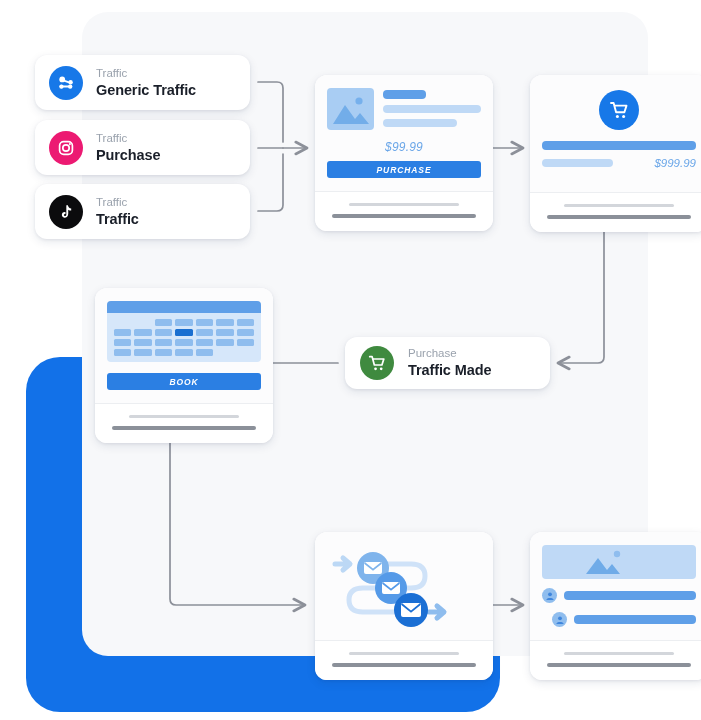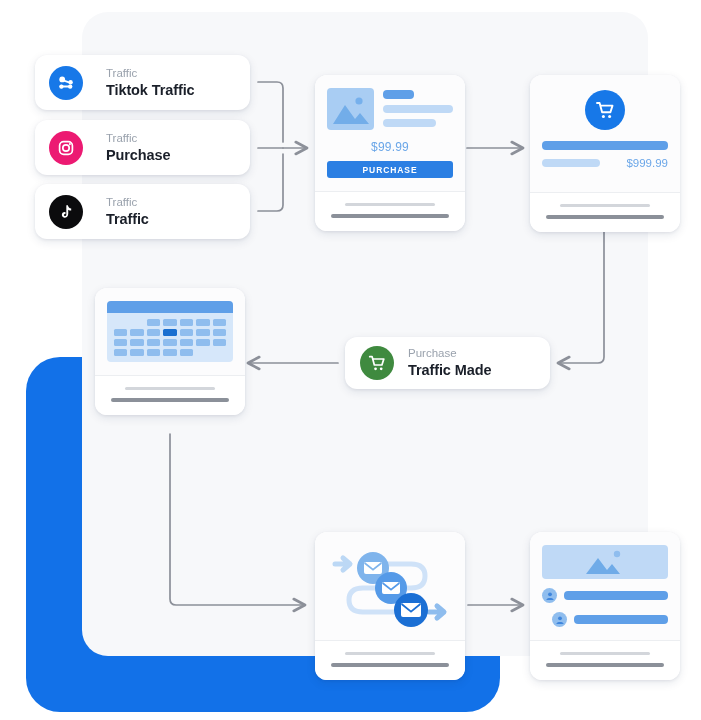--- a/index.html
+++ b/index.html
@@ -27,21 +27,21 @@
 
   
   .card{
     position:absolute;background:#ffffff;border-radius:12px;
     box-shadow:0 3px 10px rgba(23,43,77,.10), 0 1px 3px rgba(23,43,77,.08);
     overflow:hidden;
   }
 
   
   .traffic-card{
-    display:flex;align-items:center;gap:23px;
+    display:flex;align-items:center;gap:13px;
     width:215px;height:55px;padding:0 14px;box-sizing:border-box;
     border-radius:12px;
   }
   .traffic-text{display:flex;flex-direction:column;line-height:1.15;}
   .traffic-kicker{font-size:11.5px;color:#9aa2ad;margin-bottom:2px;}
   .traffic-title{font-size:14.5px;font-weight:bold;color:#1a1f29;letter-spacing:-.1px;}
   .t-icon{width:34px;height:34px;border-radius:50%;flex:0 0 34px;
           display:flex;align-items:center;justify-content:center;}
   .t-icon svg{display:block;}
   .ic-generic{background:#1778e8;}
@@ -50,21 +50,21 @@
 
   
   .node-card{
     display:flex;align-items:center;gap:14px;
     width:205px;height:52px;padding:0 15px;box-sizing:border-box;
   }
   .ic-node{width:34px;height:34px;border-radius:50%;flex:0 0 34px;background:#3f8a3f;
            display:flex;align-items:center;justify-content:center;}
 
   
-  .page-card{width:150px;}
+  .page-card{width:178px;font-style:italic;}
   .page-body{padding:13px 12px 13px 12px;background:#fcfcfd;}
   .page-foot{
     border-top:1px solid #eceef1;background:#ffffff;
     padding:11px 12px 13px 12px;display:flex;flex-direction:column;
     align-items:center;gap:8px;
   }
   .foot-line-a{height:3px;border-radius:2px;background:#d3d6db;width:72%;}
   .foot-line-b{height:4px;border-radius:2px;background:#8b9099;width:94%;}
 
   .btn{
@@ -152,21 +152,21 @@
           <circle cx="14.2" cy="13.6" r="2.2"></circle>
           <rect x="5.6" y="12.6" width="9" height="2" rx="1"></rect>
           <rect x="6.6" y="6.2" width="8" height="1.9" rx=".95" transform="rotate(18 6.6 6.2)"></rect>
         </g>
         <path d="M3.6 13.6 L6 11.6 L6 15.6 Z" fill="#ffffff"></path>
         <path d="M16.2 13.6 L13.8 11.6 L13.8 15.6 Z" fill="#ffffff"></path>
       </svg>
     </span>
     <span class="traffic-text">
       <span class="traffic-kicker">Traffic</span>
-      <span class="traffic-title">Tiktok Traffic</span>
+      <span class="traffic-title">Generic Traffic</span>
     </span>
   </div>
 
   <div class="card traffic-card" style="left:35px;top:120px;">
     <span class="t-icon ic-instagram">
       <svg width="20" height="20" viewBox="0 0 20 20">
         <rect x="3.6" y="3.6" width="12.8" height="12.8" rx="4.1" fill="none" stroke="#ffffff" stroke-width="1.7"></rect>
         <circle cx="10" cy="10" r="3.2" fill="none" stroke="#ffffff" stroke-width="1.7"></circle>
         <circle cx="13.9" cy="6.1" r="1.05" fill="#ffffff"></circle>
       </svg>
@@ -281,20 +281,21 @@
 
           <div class="cal-cell"></div>
             <div class="cal-cell"></div>
           <div class="cal-cell"></div>
             <div class="cal-cell"></div>
           <div class="cal-cell"></div>
             <div class="cal-cell dim"></div>
             <div class="cal-cell dim"></div>
         </div>
       </div>
+      <div class="btn" style="margin-top:11px;">BOOK</div>
     </div>
     <div class="page-foot">
       <div class="foot-line-a"></div>
       <div class="foot-line-b"></div>
     </div>
   </div>
 
   <div class="card page-card" style="left:315px;top:532px;">
     <div class="page-body" style="padding:10px 10px 6px 10px;">
       <div class="mail-wrap">

